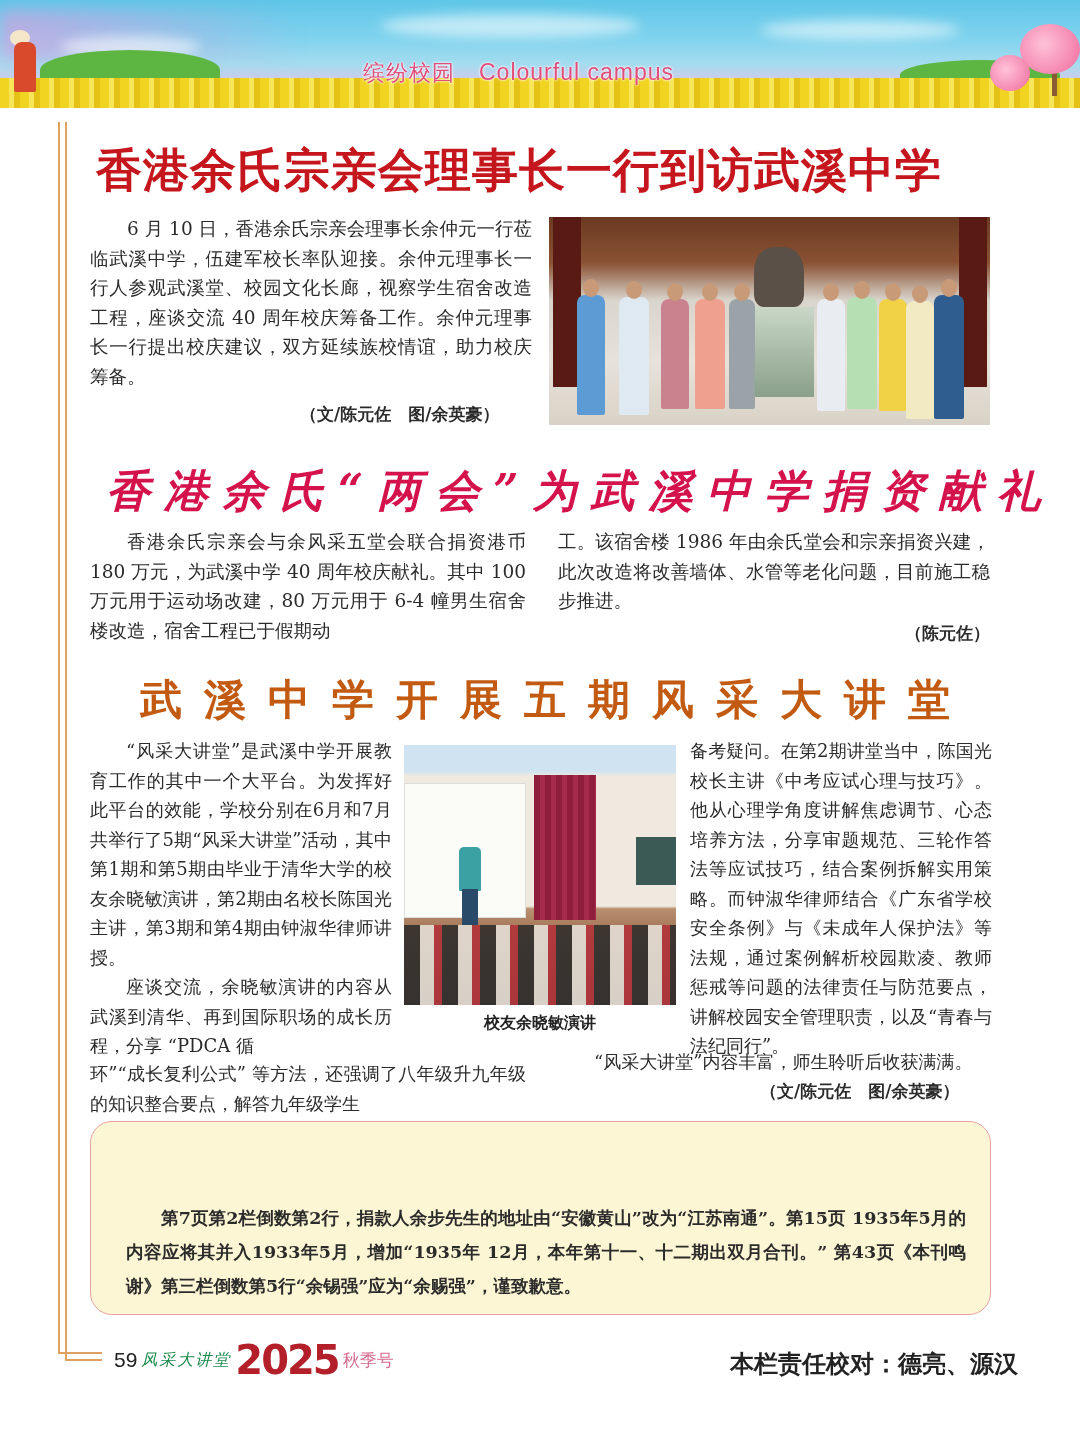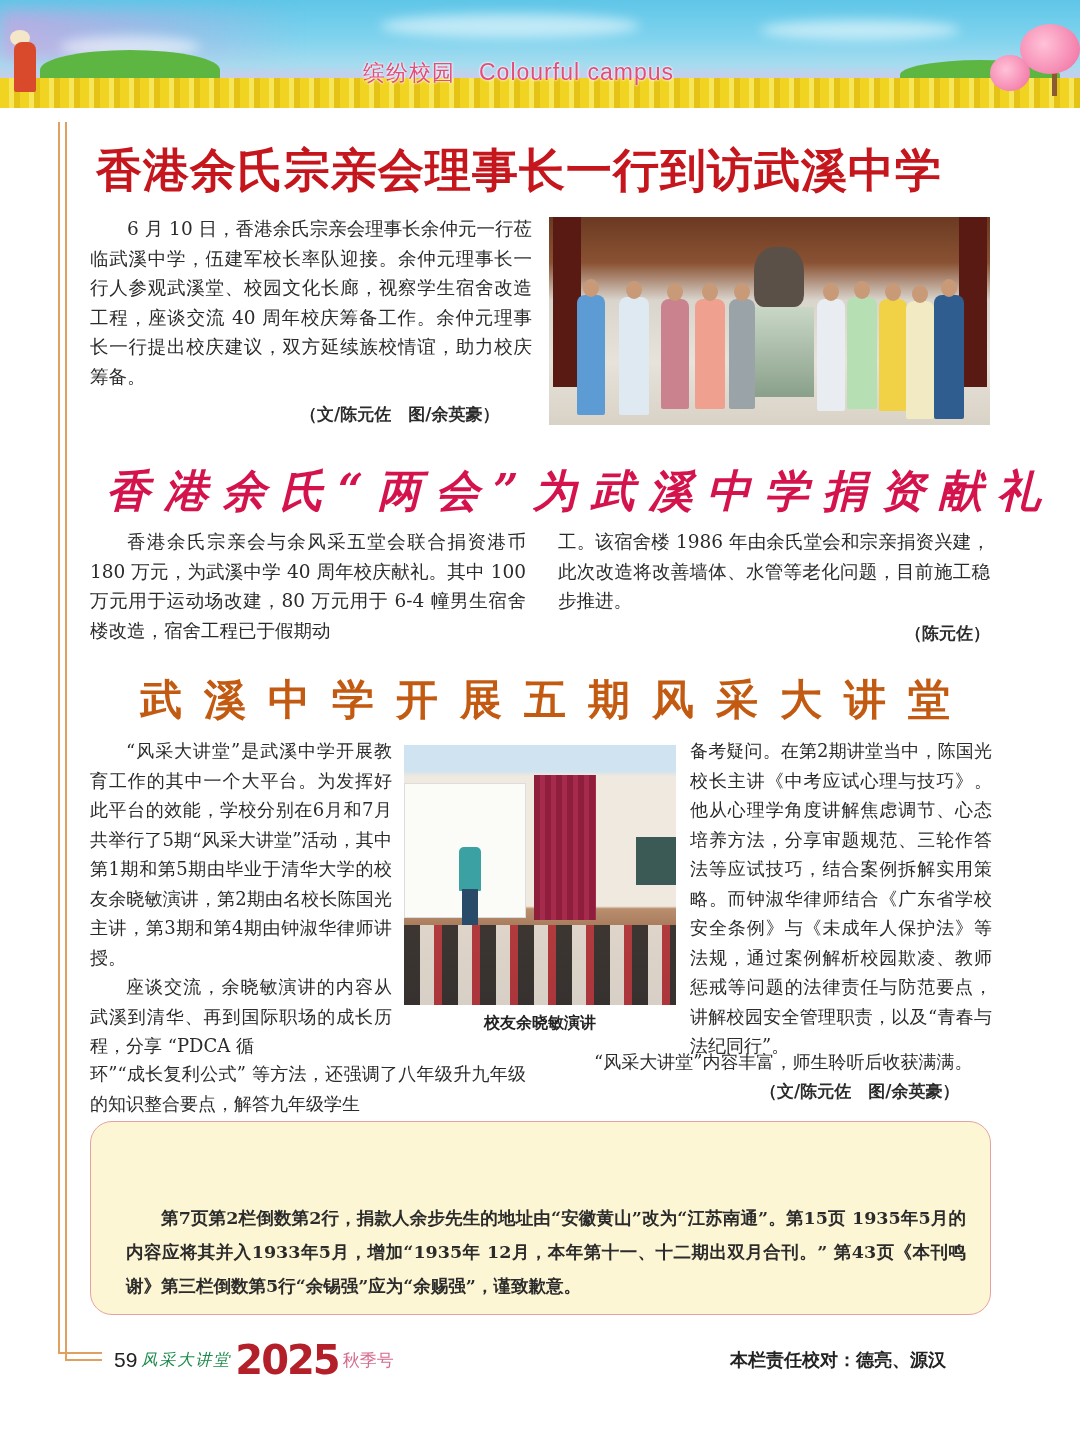--- a/index.html
+++ b/index.html
@@ -71,21 +71,21 @@
   .corr-title { position: absolute; left: 0; top: 22px; width: 100%; text-align: center; font-family: "Liberation Sans", "DejaVu Sans", sans-serif; font-size: 36px; color: #d8453b; }
   .corr-body { position: absolute; left: 35px; top: 79px; width: 840px; font-size: 17.5px; line-height: 34px; text-align: justify; color: #2b2b2b; }
   .corr-body p { text-indent: 2em; font-weight: bold; }
 
   
   .footer-left { position: absolute; left: 114px; top: 1340px; height: 40px; display: flex; align-items: center; gap: 4px; white-space: nowrap; }
   .footer-left .pg { font-family: "Liberation Sans", sans-serif; font-size: 21px; color: #222; }
   .footer-left .mag { font-family: "DejaVu Serif", serif; font-style: italic; font-size: 16px; color: #1b8a4a; letter-spacing: 2px; }
   .footer-left .year { font-family: "DejaVu Sans", sans-serif; font-weight: bold; font-size: 40px; color: #b3202a; letter-spacing: -2px; line-height: 40px; }
   .footer-left .season { font-family: "DejaVu Sans", sans-serif; font-size: 17px; color: #d36a8c; }
-  .footer-right { position: absolute; left: 730px; top: 1348px; font-family: "DejaVu Sans", sans-serif; font-size: 18px; font-weight: bold; color: #222; white-space: nowrap; }
+  .footer-right { position: absolute; left: 730px; top: 1348px; font-family: "DejaVu Sans", sans-serif; font-size: 24px; font-weight: bold; color: #222; white-space: nowrap; }
   .foot-hline { position: absolute; height: 2px; background: #e0a060; }
 </style>
 </head>
 <body>
 
 <div class="banner">
   <div class="haze"></div>
   <div class="cloud" style="left:380px;top:14px;width:260px;height:24px;"></div>
   <div class="cloud" style="left:760px;top:20px;width:200px;height:20px;"></div>
   <div class="cloud" style="left:60px;top:36px;width:140px;height:22px;"></div>

